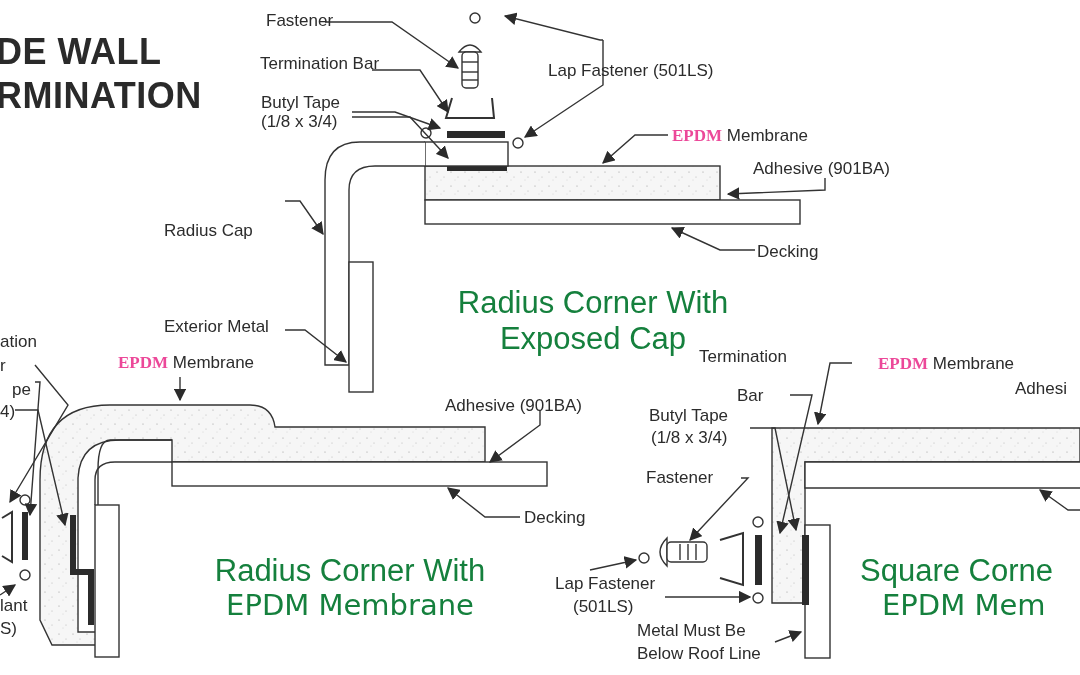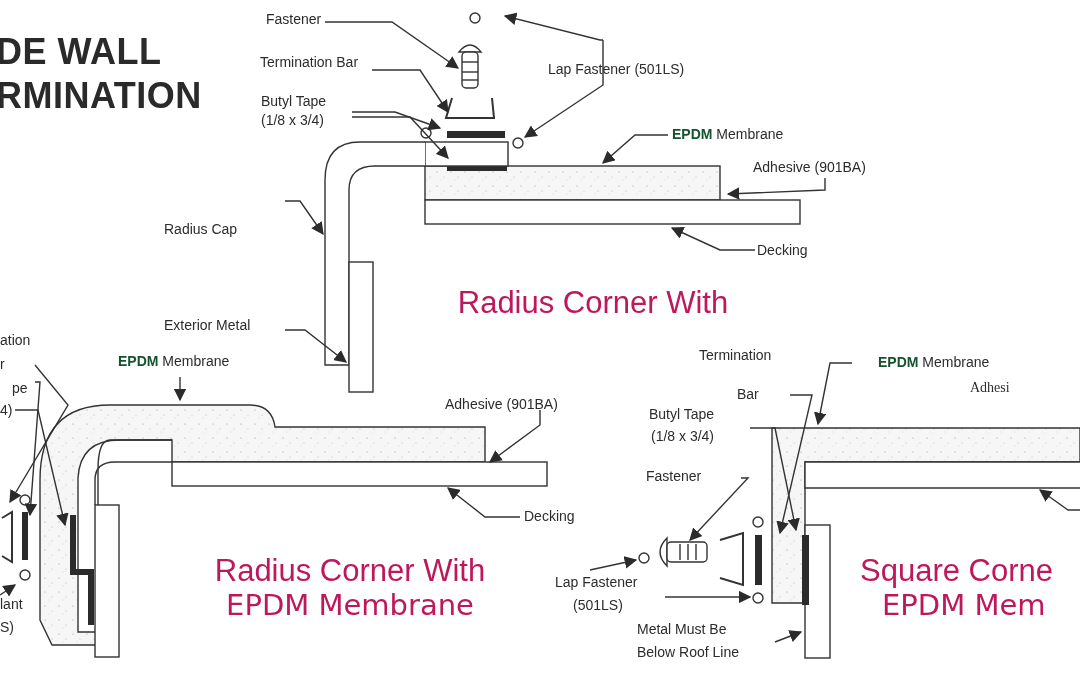--- a/index.html
+++ b/index.html
@@ -1,21 +1,21 @@
 <!DOCTYPE html>
 <html><head>
 <meta charset="utf-8">
 <style>
   html, body { margin: 0; padding: 0; background: #ffffff; }
   body { width: 1080px; height: 675px; overflow: hidden; position: relative; font-family: "Liberation Sans", sans-serif; color: #2a2a2a; }
   svg { position: absolute; left: 0; top: 0; }
-  .lbl { position: absolute; font-family: "Liberation Sans", sans-serif; font-size: 14px; color: #2c2c2c; white-space: nowrap; line-height: 1.1; }
-  .lbl b { font-family: Liberation Sans, sans-serif; font-weight: bold; color: #14532d; }
+  .lbl { position: absolute; font-family: "Liberation Sans", sans-serif; font-size: 17px; color: #2c2c2c; white-space: nowrap; line-height: 1.1; }
+  .lbl b { font-family: Liberation Serif, serif; font-weight: bold; color: #ec4899; }
   .title { position: absolute; font-family: "Liberation Sans", sans-serif; font-weight: bold; font-size: 36px; color: #2a2a2a; line-height: 1.2; letter-spacing: 0.5px; }
-  .cap { position: absolute; font-family: "Liberation Sans", sans-serif; font-size: 31px; color: #be185d; text-align: center; line-height: 1.15; white-space: nowrap; }
+  .cap { position: absolute; font-family: "Liberation Sans", sans-serif; font-size: 31px; color: #15803d; text-align: center; line-height: 1.15; white-space: nowrap; }
   .cap .epdm { font-family: "DejaVu Sans", sans-serif; font-size: 29px; }
 </style>
 </head>
 <body>
 
 <svg width="1080" height="675" viewBox="0 0 1080 675">
   <defs>
     <pattern id="speck" width="14" height="14" patternUnits="userSpaceOnUse">
       <rect width="14" height="14" fill="#f6f6f6"></rect>
       <circle cx="3" cy="4" r="0.6" fill="#9a9a9a"></circle>
@@ -127,20 +127,21 @@
 <div class="lbl" style="left:261px; top:94px;">Butyl Tape</div>
 <div class="lbl" style="left:261px; top:113px;">(1/8 x 3/4)</div>
 <div class="lbl" style="left:548px; top:62px;">Lap Fastener (501LS)</div>
 <div class="lbl" style="left:672px; top:127px;"><b>EPDM</b> <span>Membrane</span></div>
 <div class="lbl" style="left:753px; top:160px;">Adhesive (901BA)</div>
 <div class="lbl" style="left:164px; top:190px;margin-top:32px;">Radius Cap</div>
 <div class="lbl" style="left:757px; top:243px;">Decking</div>
 <div class="lbl" style="left:164px; top:318px;">Exterior Metal</div>
 <div class="cap" style="left:438px; top:285px; width:310px;">
   <div>Radius Corner With</div>
+  <div>Exposed Cap</div>
 </div>
 
 <div class="lbl" style="left:0px; top:333px;">ation</div>
 <div class="lbl" style="left:0px; top:357px;">r</div>
 <div class="lbl" style="left:0px; top:381px;margin-left:12px;">pe</div>
 <div class="lbl" style="left:0px; top:403px;">4)</div>
 <div class="lbl" style="left:0px; top:597px;text-align:center;">lant</div>
 <div class="lbl" style="left:0px; top:620px;">S)</div>
 <div class="lbl" style="left:118px; top:354px;"><b>EPDM</b> <span>Membrane</span></div>
 <div class="lbl" style="left:445px; top:397px;">Adhesive (901BA)</div>
@@ -153,17 +154,17 @@
 <div class="lbl" style="left:699px; top:348px;">Termination</div>
 <div class="lbl" style="left:737px; top:387px;">Bar</div>
 <div class="lbl" style="left:649px; top:407px;">Butyl Tape</div>
 <div class="lbl" style="left:651px; top:429px;">(1/8 x 3/4)</div>
 <div class="lbl" style="left:646px; top:469px;">Fastener</div>
 <div class="lbl" style="left:555px; top:575px;">Lap Fastener</div>
 <div class="lbl" style="left:573px; top:598px;">(501LS)</div>
 <div class="lbl" style="left:637px; top:622px;">Metal Must Be</div>
 <div class="lbl" style="left:637px; top:645px;">Below Roof Line</div>
 <div class="lbl" style="left:878px; top:355px;"><b>EPDM</b> <span>Membrane</span></div>
-<div class="lbl" style="left:970px; top:380px;font-family:Liberation Serif, serif;">Adhesi</div>
+<div class="lbl" style="left:1015px; top:380px;">Adhesi</div>
 <div class="cap" style="left:860px; top:553px; width:260px; text-align:left;">
   <div>Square Corne</div>
   <div class="epdm" style="padding-left:22px;">EPDM  Mem</div>
 </div>
 
 </body></html>

